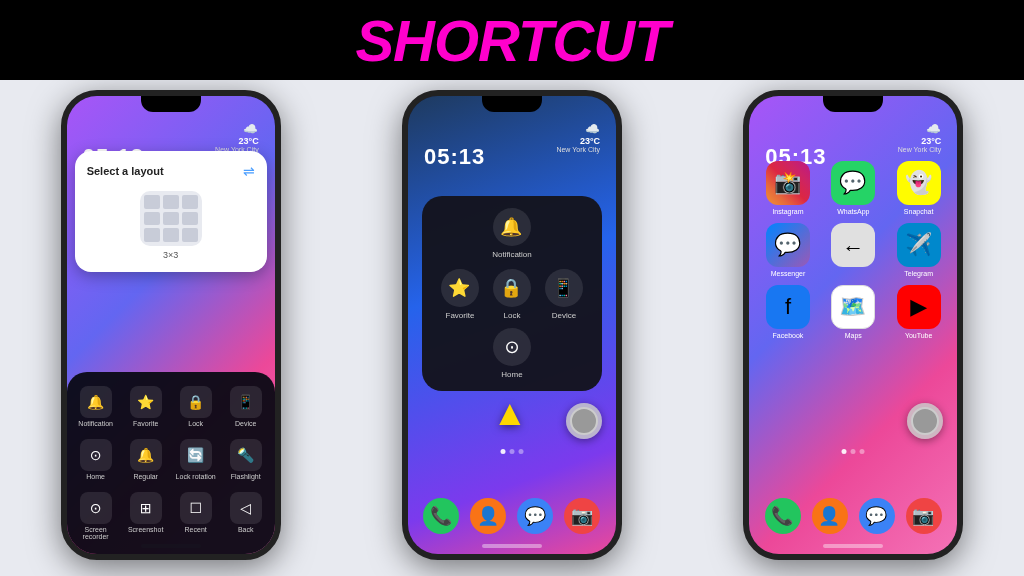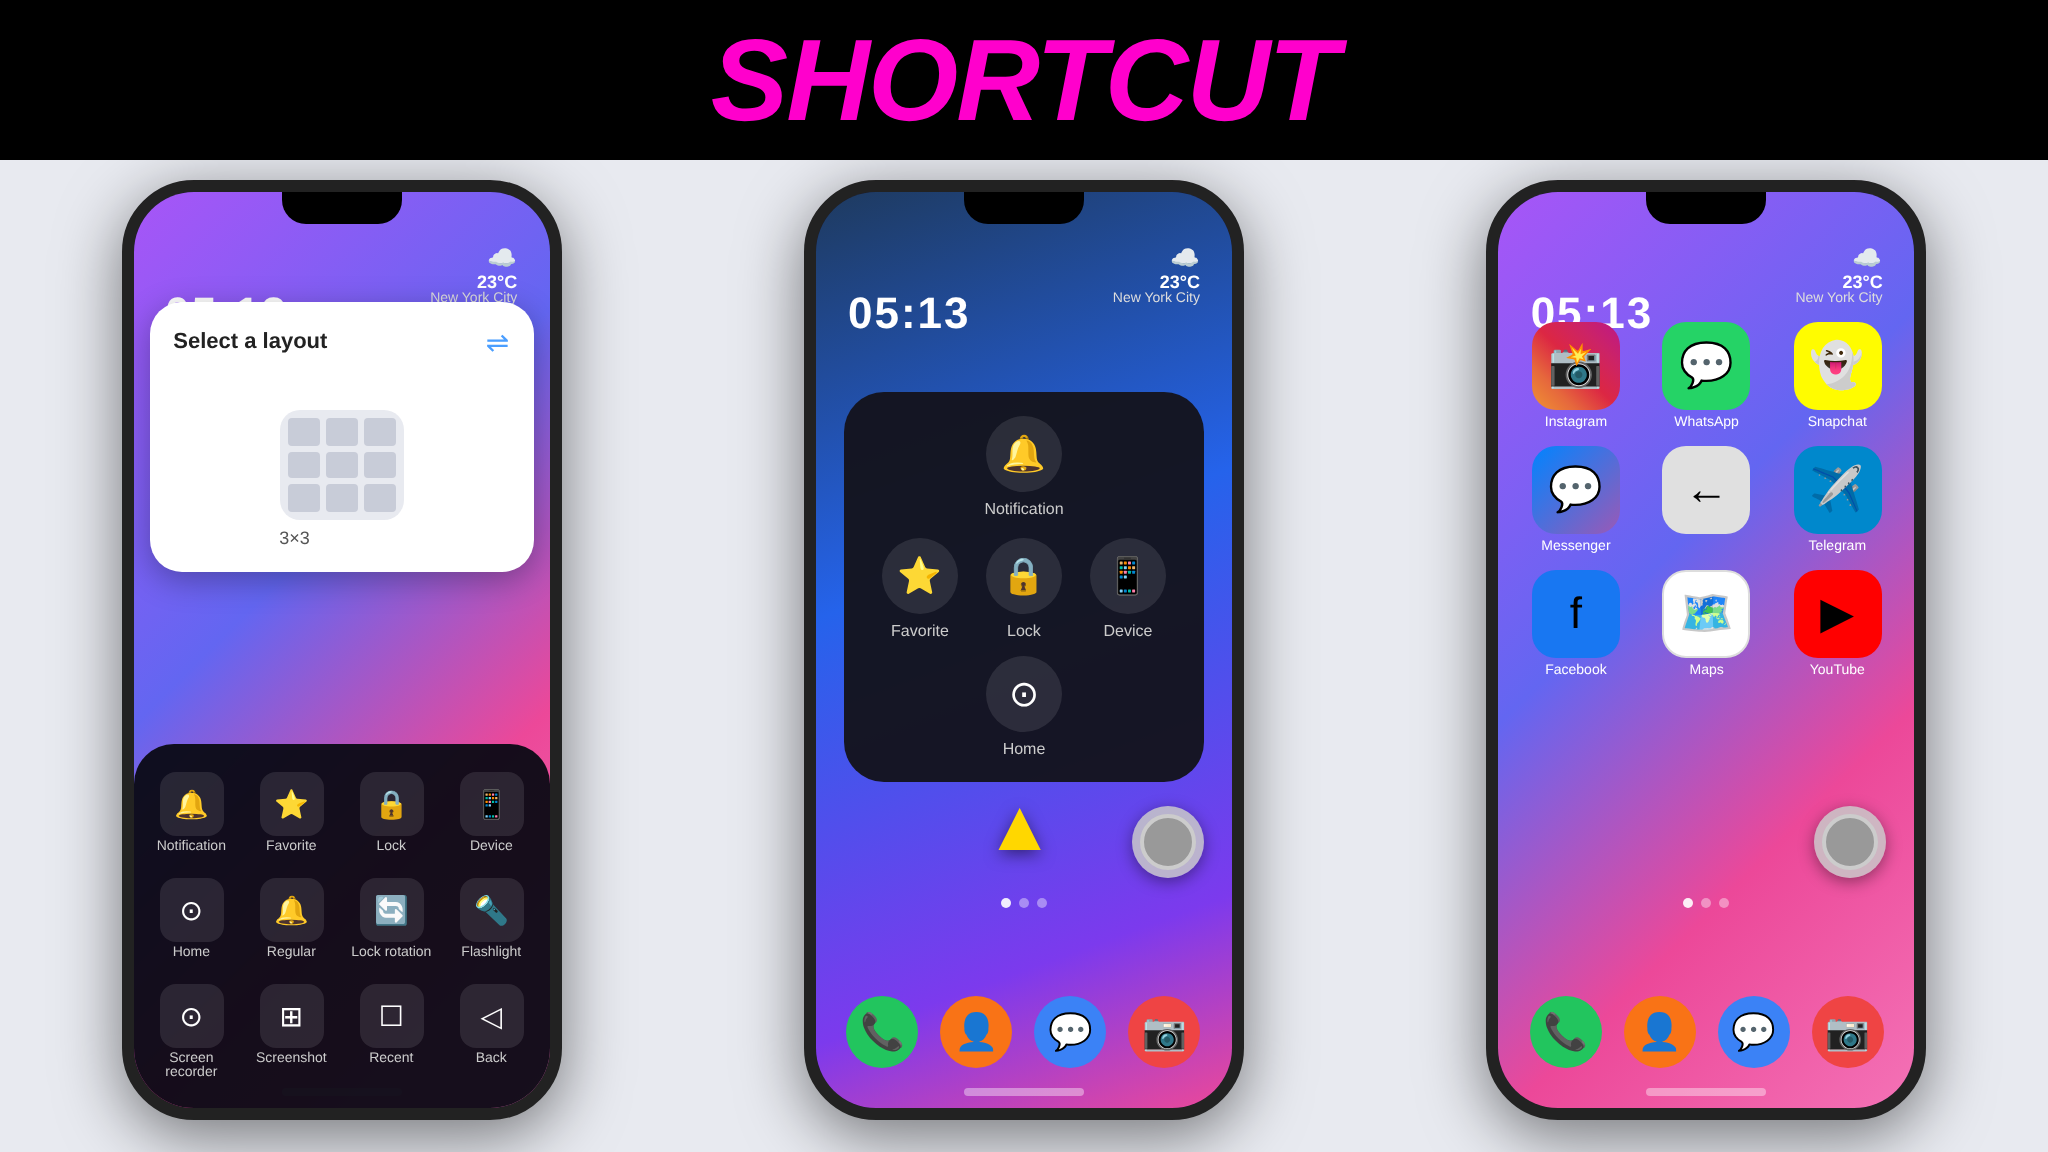--- a/index.html
+++ b/index.html
@@ -138,39 +138,40 @@
       background: #fff;
       border-radius: 16px;
       padding: 12px;
       box-shadow: 0 4px 16px rgba(0,0,0,0.3);
       z-index: 30;
     }
     .layout-popup-header {
       display: flex;
       justify-content: space-between;
       align-items: center;
-      margin-bottom: 26px;
+      margin-bottom: 12px;
     }
     .layout-popup-title {
       font-size: 11px;
       font-weight: 700;
       color: #222;
     }
     .layout-filter-icon {
       font-size: 14px;
       color: #4a9eff;
     }
     .layout-options {
       display: flex;
       gap: 8px;
       justify-content: center;
     }
     .layout-option {
       display: flex;
       flex-direction: column;
+      align-items: center;
       gap: 4px;
     }
     .layout-grid-box {
       width: 62px;
       height: 55px;
       border-radius: 10px;
       display: grid;
       padding: 4px;
       gap: 3px;
     }

